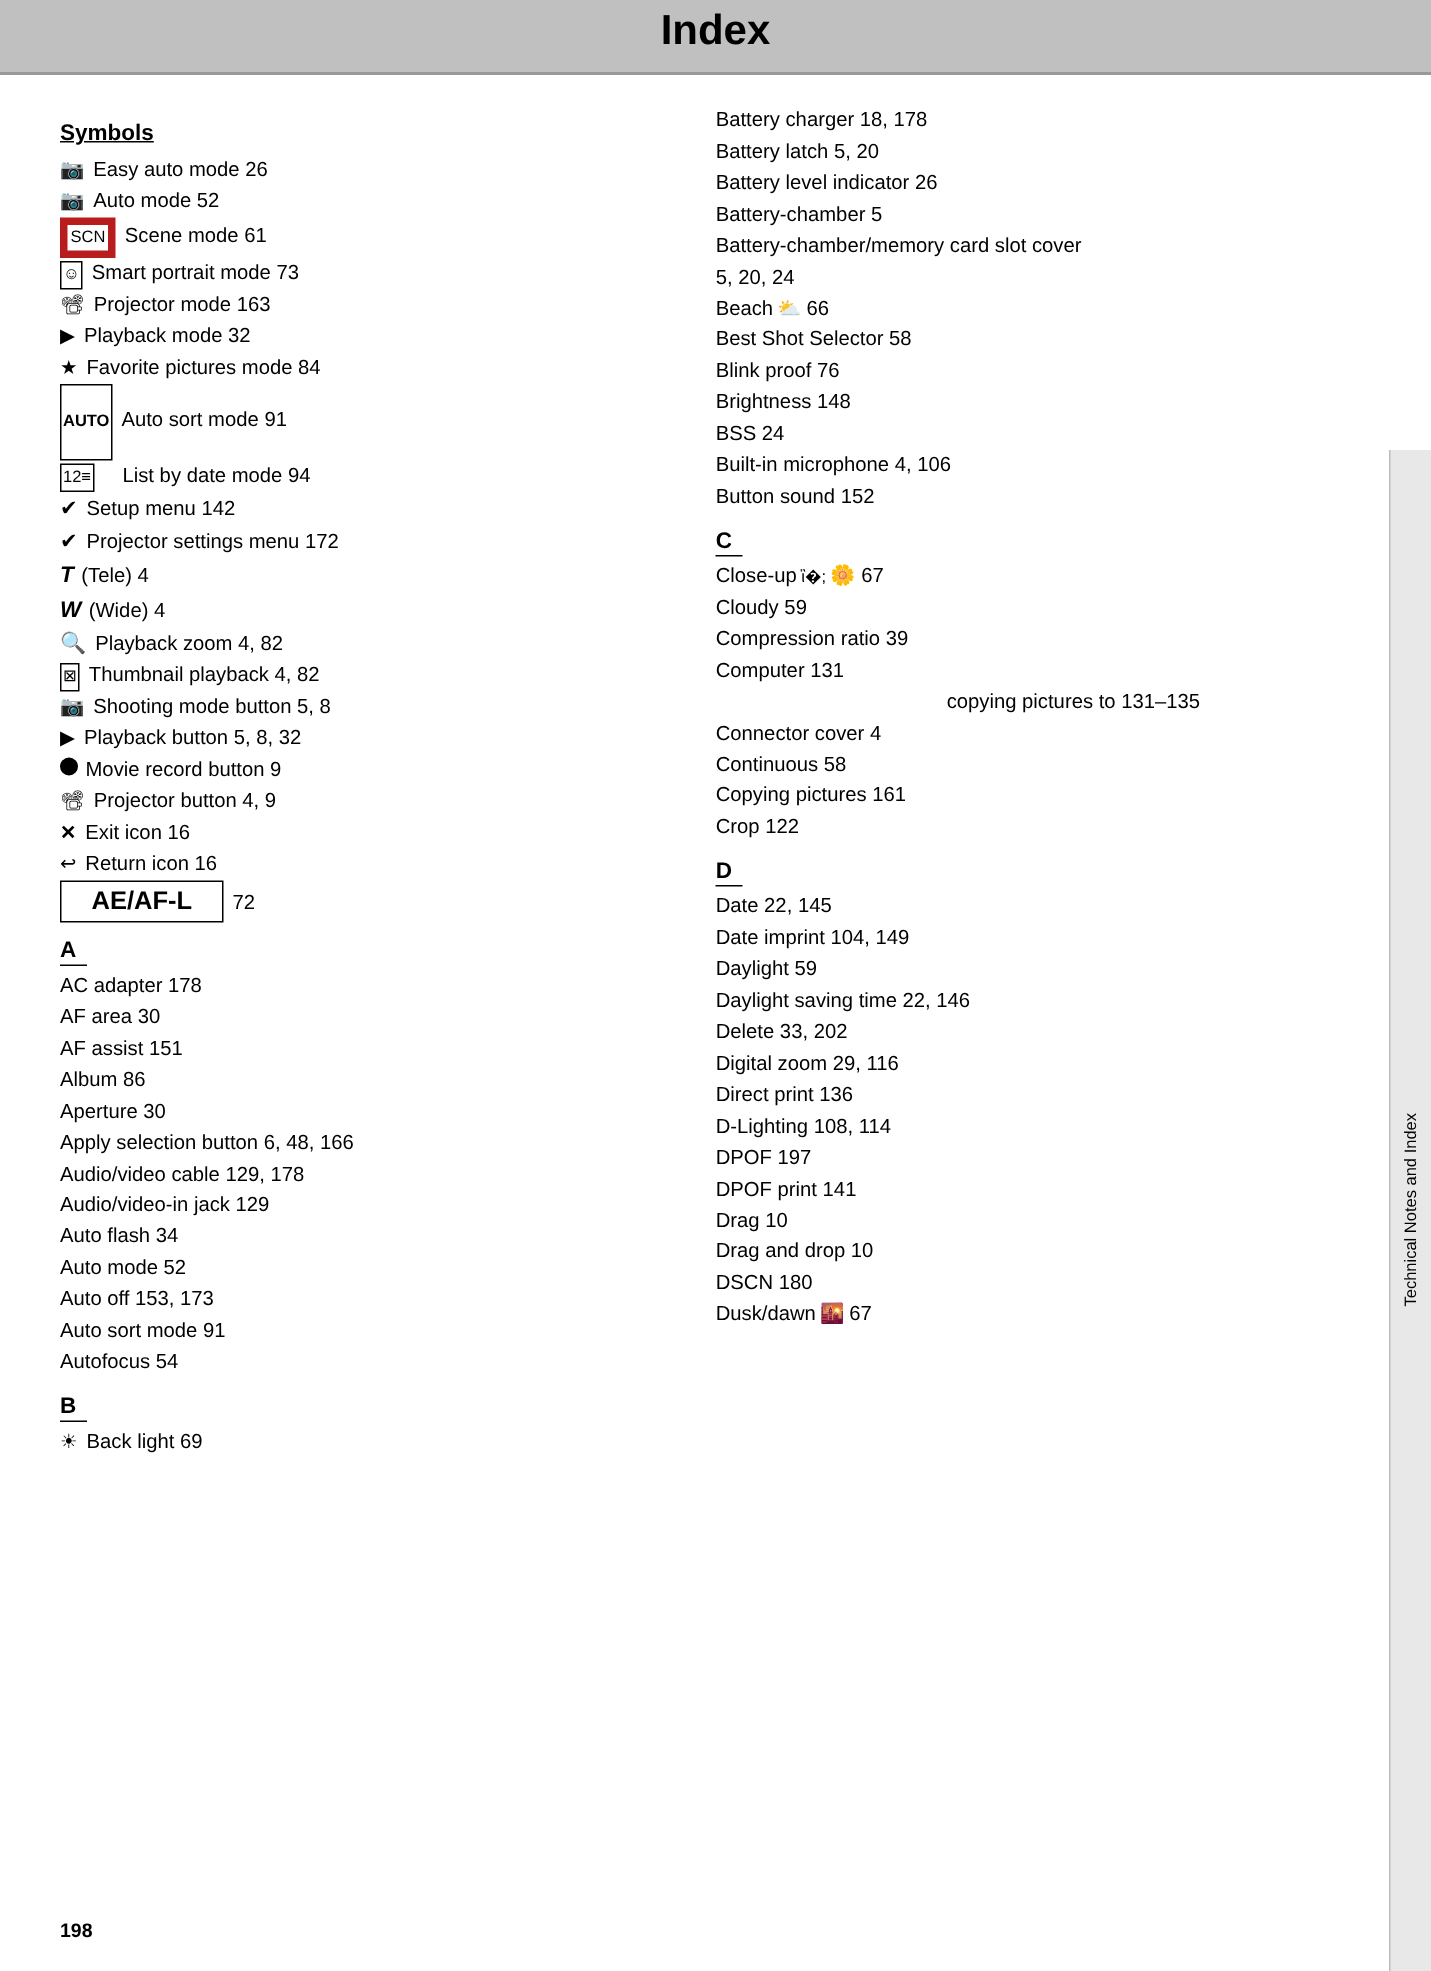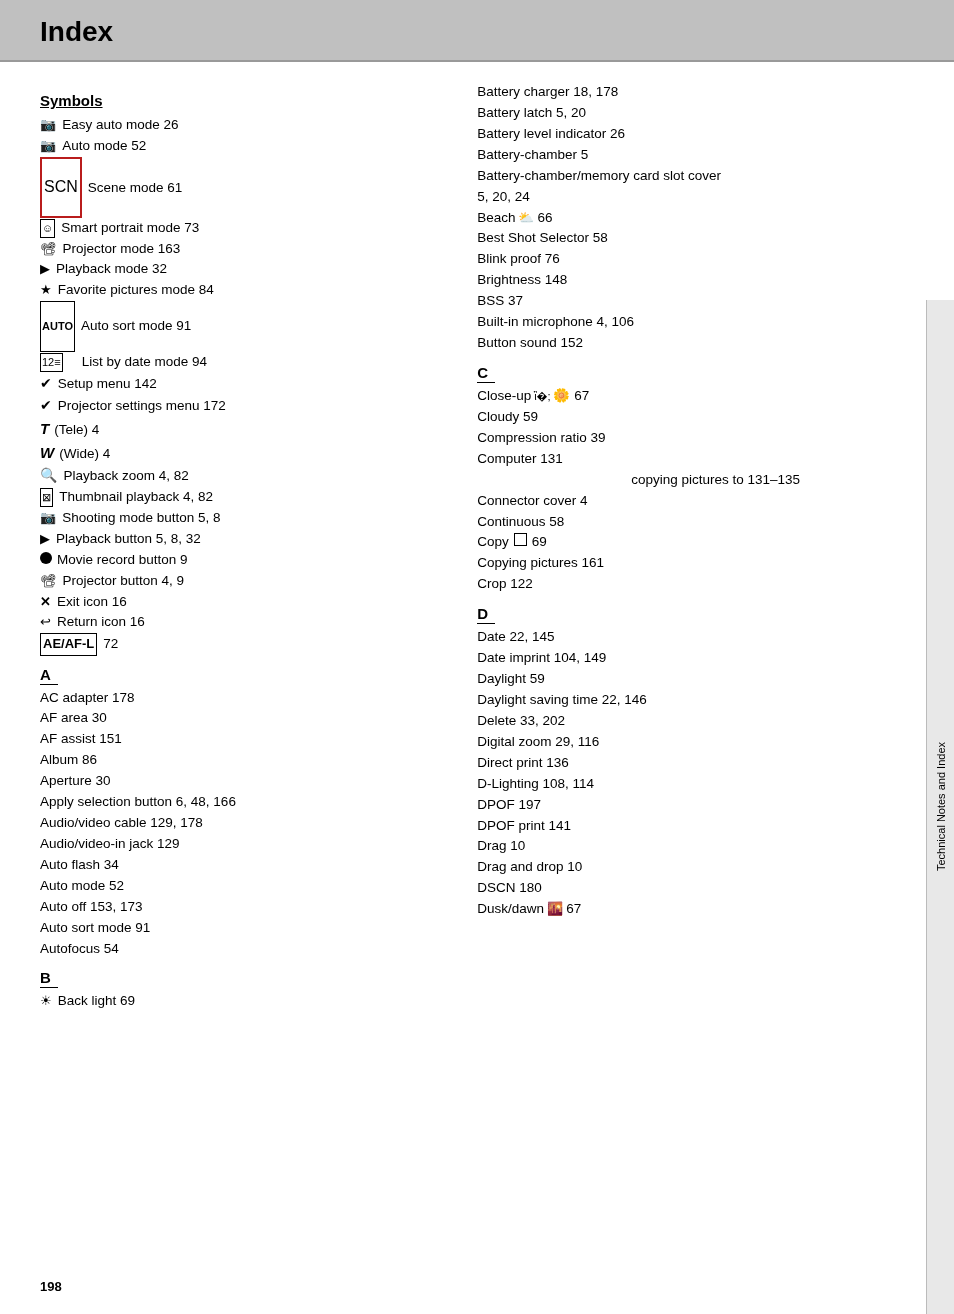--- a/index.html
+++ b/index.html
@@ -8,22 +8,23 @@
       font-size: 14px;
       background: #ffffff;
       width: 954px;
       min-height: 1314px;
       color: #000;
       position: relative;
     }
 
     .page-header {
       background: #c0c0c0;
-      padding: 16px 40px 12px 40px;
+      padding: 4px 40px 12px 40px;
       border-bottom: 2px solid #999;
+      text-align: center;
     }
 
     .page-header h1 {
       font-size: 28px;
       font-weight: bold;
       font-family: Arial, sans-serif;
     }
 
     .content-area {
       display: flex;
@@ -141,21 +142,21 @@
     
     <div class="index-entry">
       <span style="font-size:13px; margin-right:3px;">📷</span>
       <span>Easy auto mode 26</span>
     </div>
     <div class="index-entry">
       <span style="font-size:13px; margin-right:3px;">📷</span>
       <span>Auto mode 52</span>
     </div>
     <div class="index-entry">
-      <span style="font-size:16px; margin-right:3px; border:2px solid #b91c1c; padding:16px 2px;">SCN</span>
+      <span style="font-size:11px; margin-right:3px; border:5px solid #b91c1c; padding:0 2px;">SCN</span>
       <span>Scene mode 61</span>
     </div>
     <div class="index-entry">
       <span style="font-size:11px; margin-right:3px; border:1px solid #000; padding:0 1px;">☺</span>
       <span>Smart portrait mode 73</span>
     </div>
     <div class="index-entry">
       <span style="font-size:13px; margin-right:3px;">📽</span>
       <span>Projector mode 163</span>
     </div>
@@ -217,21 +218,21 @@
     </div>
     <div class="index-entry">
       <span style="font-size:13px; margin-right:3px; font-weight:bold;">✕</span>
       <span>Exit icon 16</span>
     </div>
     <div class="index-entry">
       <span style="font-size:13px; margin-right:3px;">↩</span>
       <span>Return icon 16</span>
     </div>
     <div class="index-entry">
-      <span style="font-size:13px; margin-right:3px; border:1.5px solid #000; padding:0 2px; font-weight:bold; font-family:Arial,sans-serif;">AE/AF-L</span>
+      <span style="font-size:17px; margin-right:3px; border:1.5px solid #000; padding:0 20px; font-weight:bold; font-family:Arial,sans-serif;">AE/AF-L</span>
       <span> 72</span>
     </div>
 
     
     <div class="letter-heading">A</div>
     <div class="index-entry">
         <span>AC adapter 178</span>
       </div>
     <div class="index-entry">
         <span>AF area 30</span>
@@ -307,21 +308,21 @@
     <div class="index-entry">
         <span>Best Shot Selector 58</span>
       </div>
     <div class="index-entry">
         <span>Blink proof 76</span>
       </div>
     <div class="index-entry">
         <span>Brightness 148</span>
       </div>
     <div class="index-entry">
-        <span>BSS 37</span>
+        <span>BSS 24</span>
       </div>
     <div class="index-entry">
         <span>Built-in microphone 4, 106</span>
       </div>
     <div class="index-entry">
         <span>Button sound 152</span>
       </div>
 
     
     <div class="letter-heading">C</div>
@@ -340,25 +341,20 @@
         <span>Computer 131</span>
       </div>
     <div class="sub-entry"><span>copying pictures to 131–135</span></div>
     <div class="index-entry">
         <span>Connector cover 4</span>
       </div>
     <div class="index-entry">
         <span>Continuous 58</span>
       </div>
     <div class="index-entry">
-      <span>Copy </span>
-      <span style="display:inline-block; width:13px; height:13px; border:1.5px solid #000; margin:0 2px; vertical-align:middle;"></span>
-      <span> 69</span>
-    </div>
-    <div class="index-entry">
         <span>Copying pictures 161</span>
       </div>
     <div class="index-entry">
         <span>Crop 122</span>
       </div>
 
     
     <div class="letter-heading">D</div>
     <div class="index-entry">
         <span>Date 22, 145</span>

